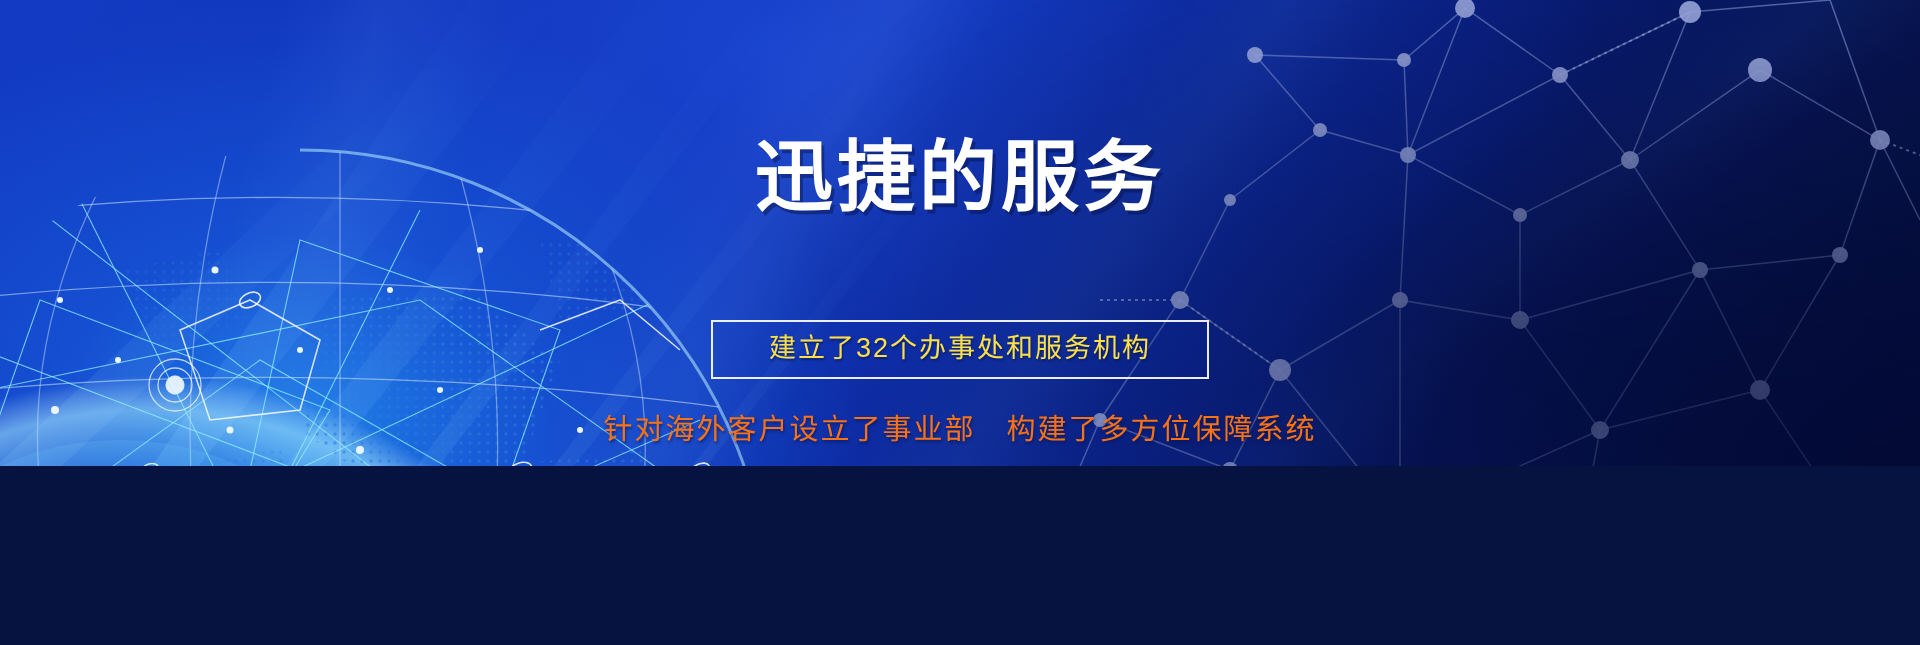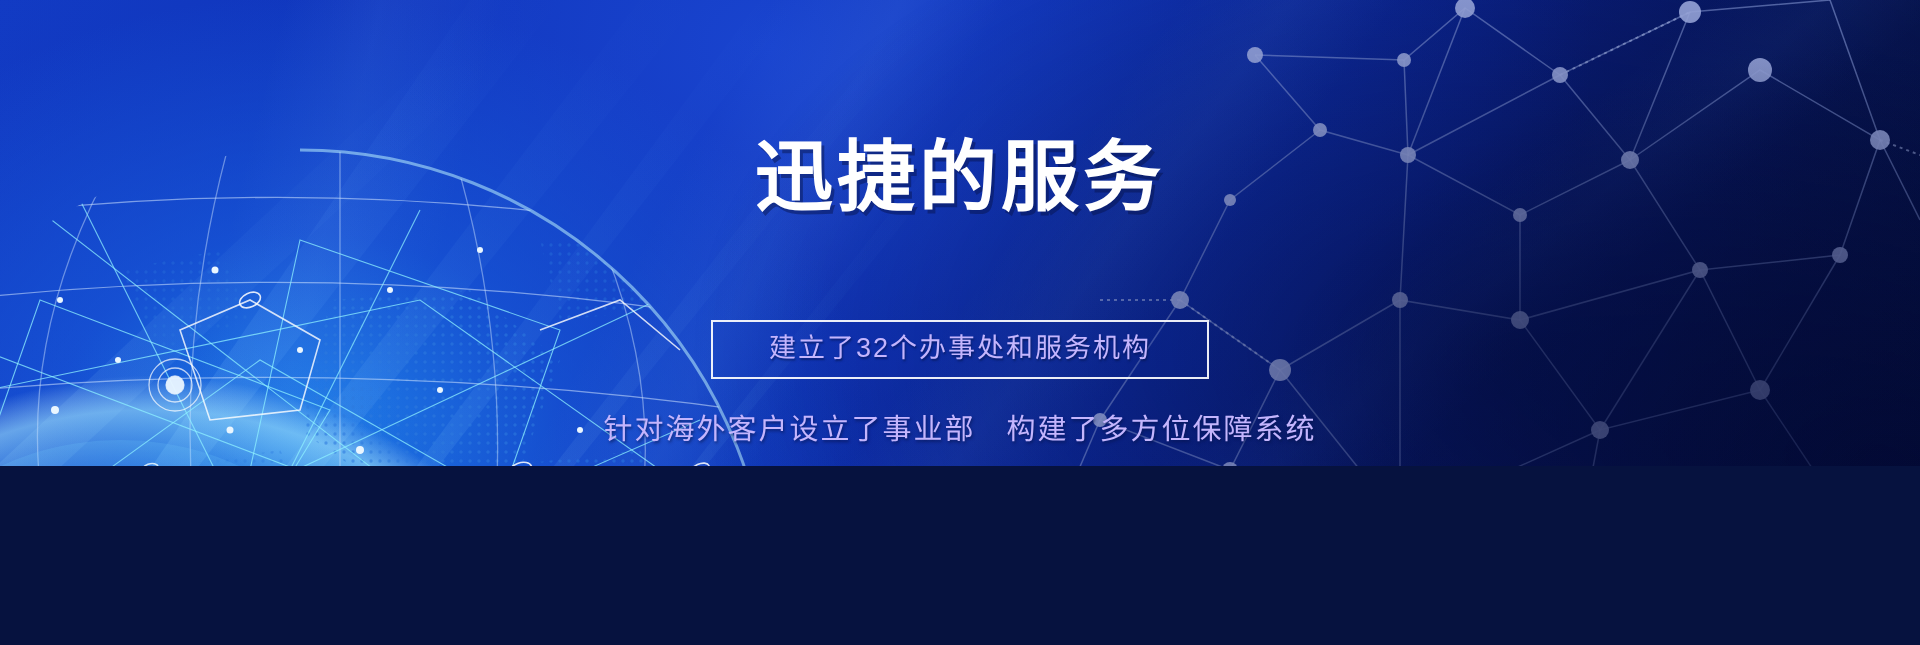--- a/index.html
+++ b/index.html
@@ -83,31 +83,31 @@
   .subtitle-box {
     margin-top: 52px;
     border: 2px solid rgba(255,255,255,0.92);
     padding: 13px 56px 15px;
     background: rgba(16,50,185,0.12);
   }
 
   .subtitle-box-text {
     font-size: 27px;
     line-height: 1;
-    color: #c4b5fd;
+    color: #fde047;
     letter-spacing: 2px;
     text-shadow: 1px 2px 2px rgba(6,18,70,0.55);
     white-space: nowrap;
   }
 
   .tagline {
     margin-top: 36px;
     font-size: 29px;
     line-height: 1;
-    color: #c4b5fd;
+    color: #f97316;
     letter-spacing: 2px;
     text-shadow: 1px 2px 3px rgba(6,18,70,0.6);
     white-space: nowrap;
   }
 </style>
 </head>
 <body>
 
 <div class="banner">
 

